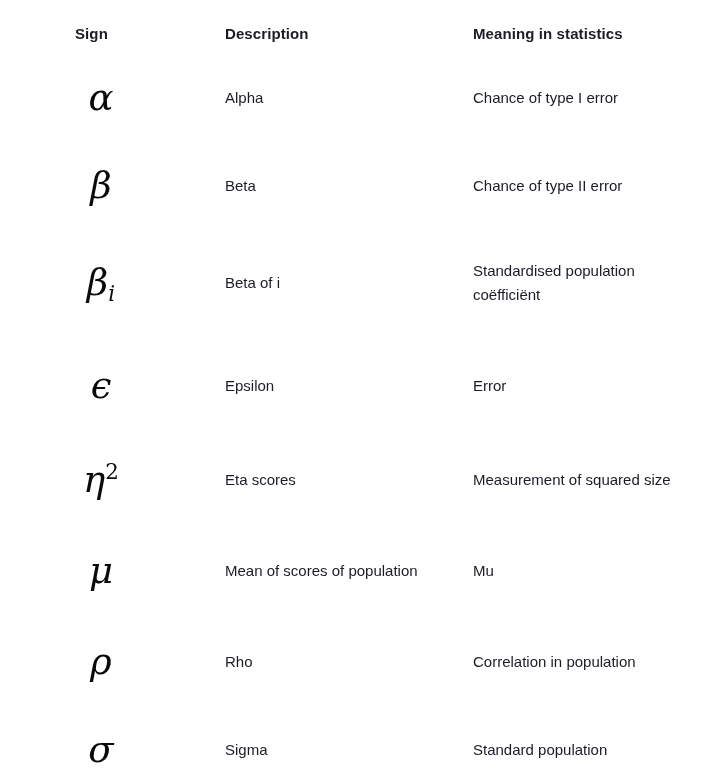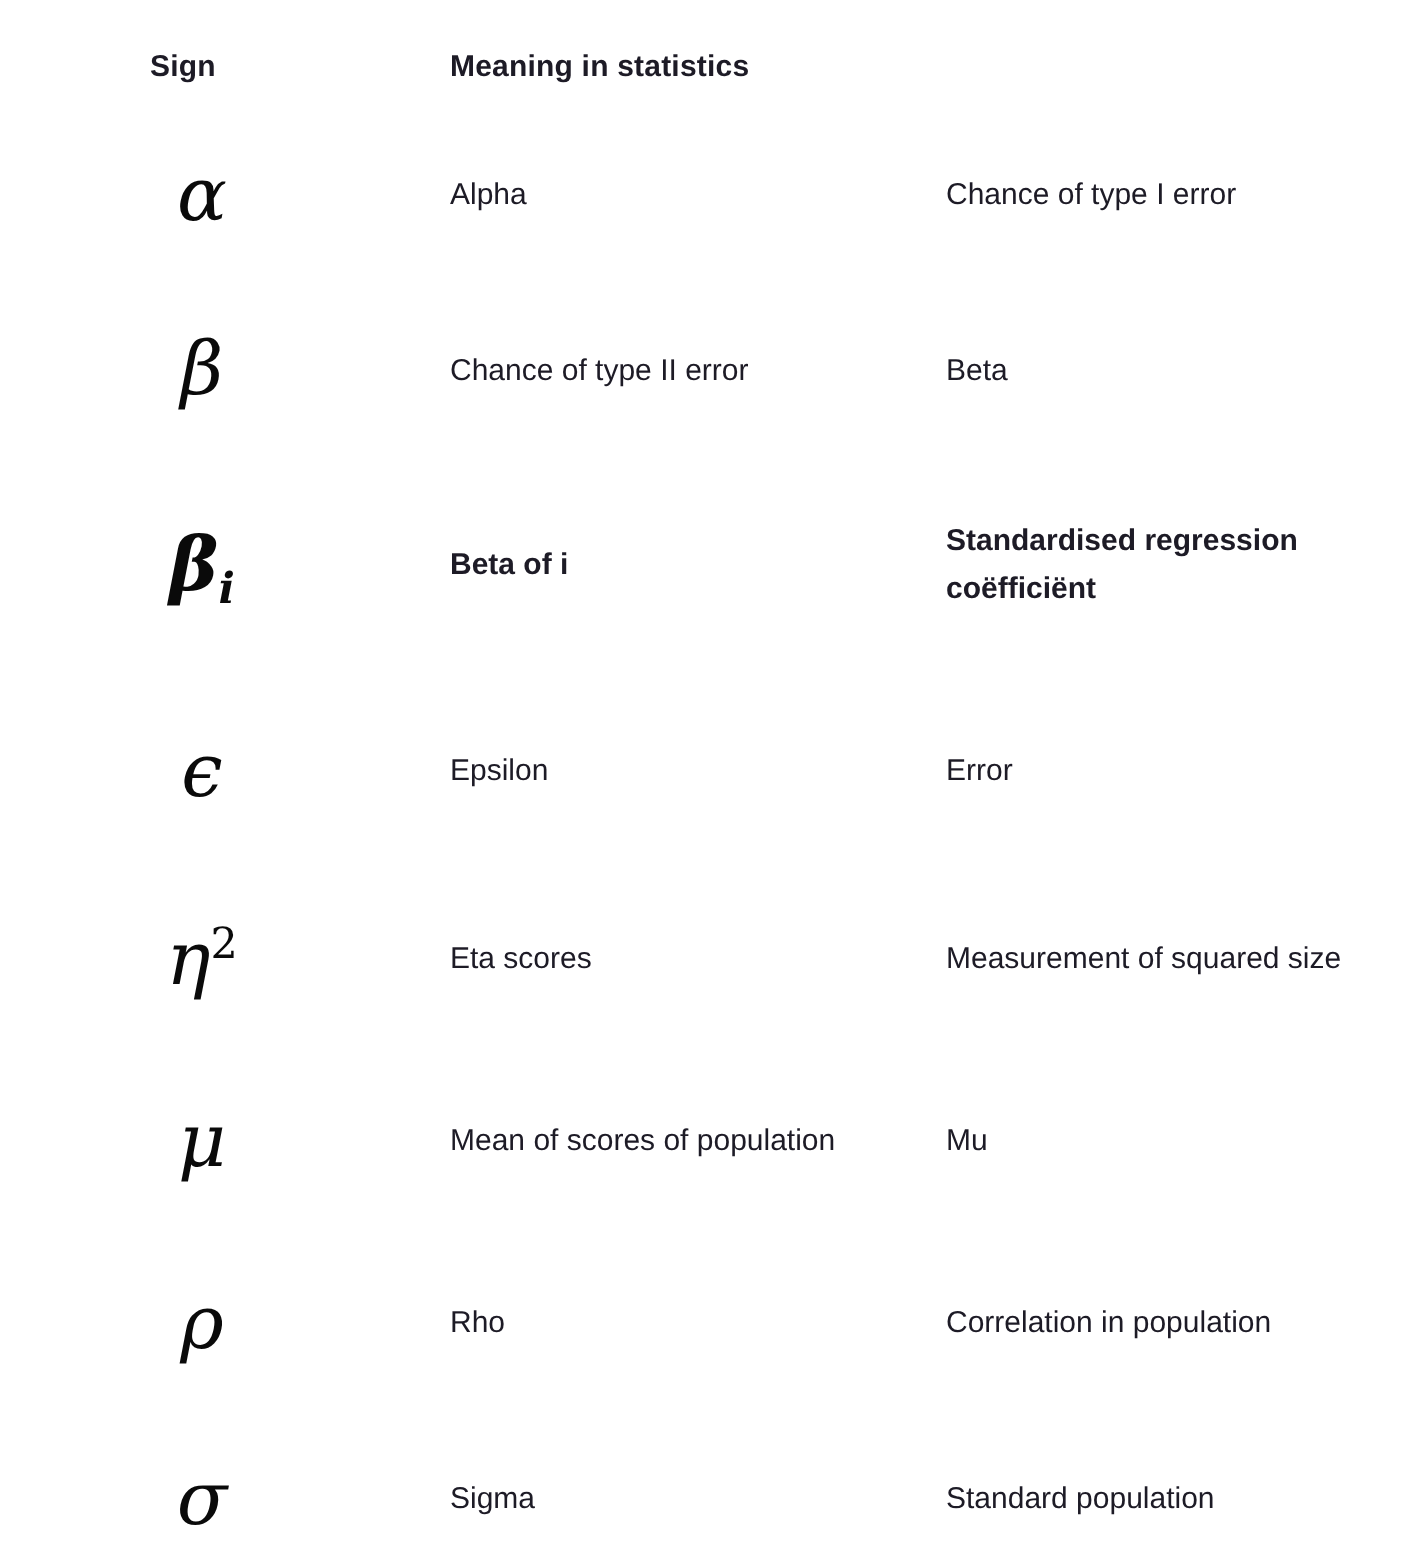--- a/index.html
+++ b/index.html
@@ -22,21 +22,21 @@
     padding-right:15px;
   }
   .trow{
     display:grid;
     grid-template-columns:150px 248px 240px;
     align-items:center;
   }
   .trow.header{height:55px;}
   .table > .trow:nth-child(2){height:86px;}
   .table > .trow:nth-child(3){height:89px;}
-  .table > .trow:nth-child(4){height:106px;font-weight:bold;}
+  .table > .trow:nth-child(4){height:106px;}
   .table > .trow:nth-child(5){height:100px;}
   .table > .trow:nth-child(6){height:88px;}
   .table > .trow:nth-child(7){height:94px;}
   .table > .trow:nth-child(8){height:88px;}
   .table > .trow:nth-child(9){height:88px;}
   .th{
     font-size:15px;
     font-weight:bold;
     align-self:end;
     padding-bottom:9px;
@@ -74,45 +74,46 @@
   .meaning-cell{
     max-width:232px;
   }
 </style>
 </head>
 <body>
 
 <div class="table" id="symbols-table">
   <div class="trow header">
     <div class="cell th">Sign</div>
+    <div class="cell th">Description</div>
     <div class="cell th">Meaning in statistics</div>
   </div>
 
   <div class="trow">
     <div class="cell sign-cell">
       <span class="sign-box"><span class="sign"><span class="base">α</span><sub class="sub"></sub><sup class="sup"></sup></span></span>
     </div>
     <div class="cell desc-cell">Alpha</div>
     <div class="cell meaning-cell">Chance of type I error</div>
   </div>
 
   <div class="trow">
     <div class="cell sign-cell">
       <span class="sign-box"><span class="sign"><span class="base">β</span><sub class="sub"></sub><sup class="sup"></sup></span></span>
     </div>
+    <div class="cell desc-cell">Beta</div>
     <div class="cell meaning-cell">Chance of type II error</div>
-    <div class="cell desc-cell">Beta</div>
   </div>
 
   <div class="trow">
     <div class="cell sign-cell">
       <span class="sign-box"><span class="sign"><span class="base">β</span><sub class="sub">i</sub><sup class="sup"></sup></span></span>
     </div>
     <div class="cell desc-cell">Beta of i</div>
-    <div class="cell meaning-cell">Standardised regression coëfficiënt</div>
+    <div class="cell meaning-cell">Standardised population coëfficiënt</div>
   </div>
 
   <div class="trow">
     <div class="cell sign-cell">
       <span class="sign-box"><span class="sign"><span class="base">ϵ</span><sub class="sub"></sub><sup class="sup"></sup></span></span>
     </div>
     <div class="cell desc-cell">Epsilon</div>
     <div class="cell meaning-cell">Error</div>
   </div>
 

